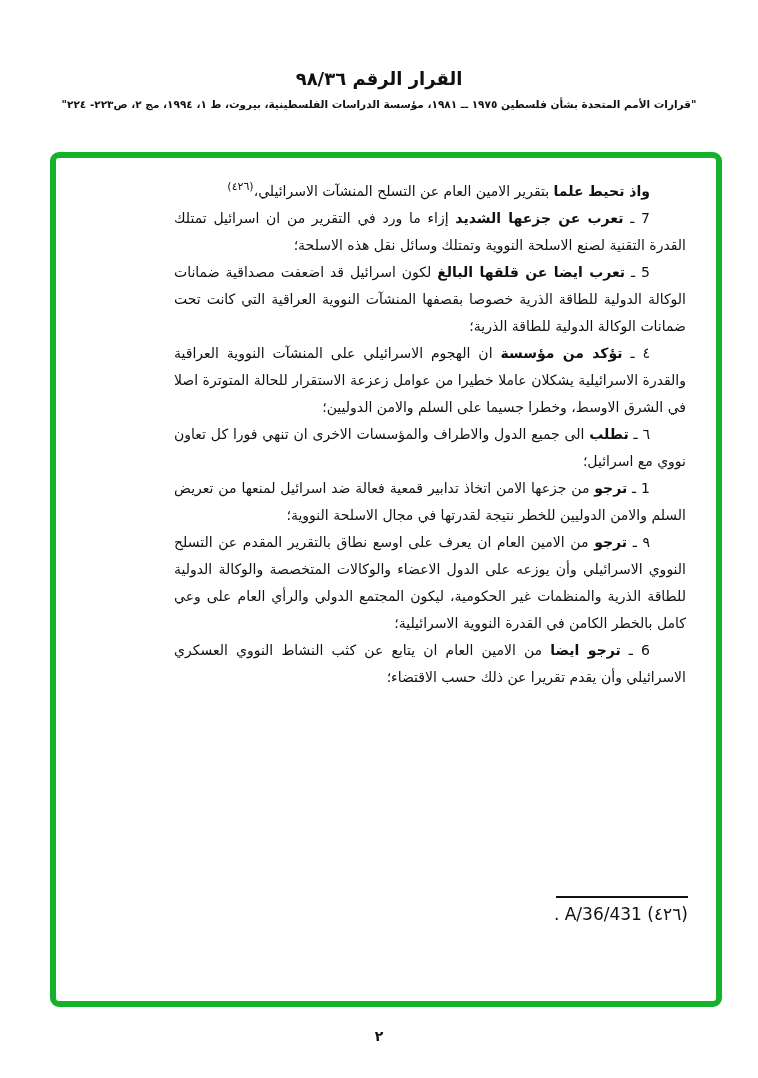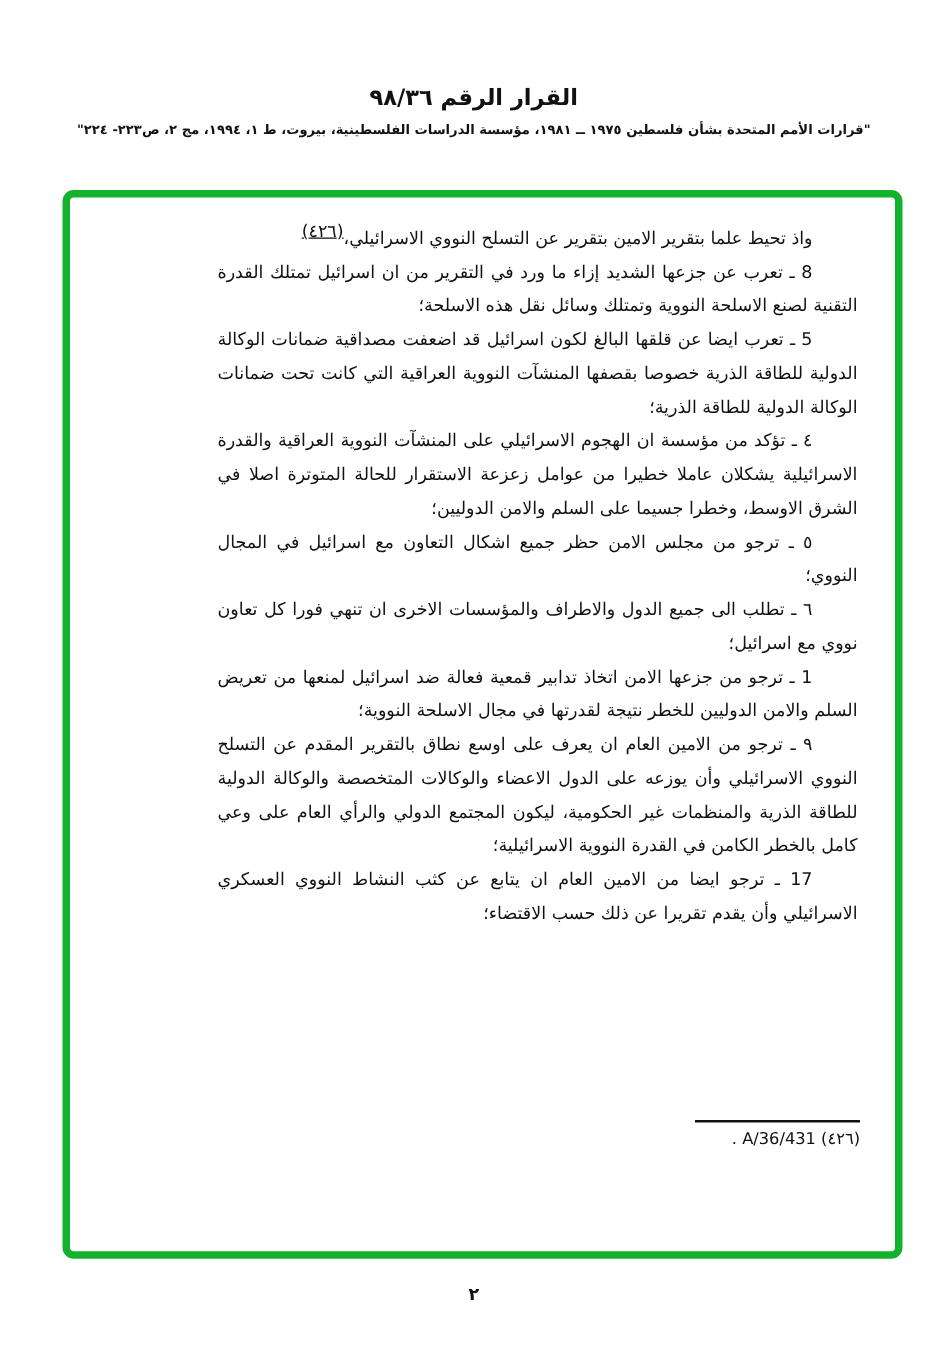--- a/index.html
+++ b/index.html
@@ -56,43 +56,42 @@
     direction: rtl;
     text-align: justify;
     font-size: 14px;
     line-height: 27px;
   }
   .para {
     margin: 0;
     text-indent: 36px;
   }
   .para b {
-    font-weight: normal;
+    font-weight: bold;
   }
   .para sup {
-    font-size: 14px;
+    font-size: 11px;
     line-height: 0;
-    text-decoration: underline;
   }
   .footnote-area {
     position: absolute;
     top: 738px;
     right: 28px;
     width: 150px;
     direction: rtl;
     text-align: right;
   }
   .footnote-rule {
     border: none;
     border-top: 2px solid #111111;
     width: 132px;
     margin: 0 0 6px 0;
   }
   .footnote-text {
-    font-size: 13px;
+    font-size: 17px;
     white-space: nowrap;
   }
   .page-number {
     position: absolute;
     top: 1028px;
     left: 0;
     width: 758px;
     text-align: center;
     font-size: 14px;
     font-weight: bold;
@@ -105,29 +104,28 @@
 <div class="page">
 
   <div class="header">
     <h1 class="title">القرار الرقم ٩٨/٣٦</h1>
     <div class="citation">"قرارات الأمم المتحدة بشأن فلسطين ١٩٧٥ ــ ١٩٨١، مؤسسة الدراسات الفلسطينية، بيروت، ط ١، ١٩٩٤، مج ٢، ص٢٢٣- ٢٢٤"</div>
   </div>
 
   <div class="green-frame">
 
     <div class="text-block">
-      <p class="para"><b>واذ تحيط علما</b><span> بتقرير الامين بتقرير عن التسلح النووي الاسرائيلي،</span><sup>(٤٢٦)</sup></p>
-      <p class="para"><span>8 ـ </span><b>تعرب عن جزعها الشديد</b><span> إزاء ما ورد في التقرير من ان اسرائيل تمتلك القدرة التقنية لصنع الاسلحة النووية وتمتلك وسائل نقل هذه الاسلحة؛</span></p>
+      <p class="para"><b>واذ تحيط علما</b><span> بتقرير الامين العام عن التسلح المنشآت الاسرائيلي،</span><sup>(٤٢٦)</sup></p>
+      <p class="para"><span>7 ـ </span><b>تعرب عن جزعها الشديد</b><span> إزاء ما ورد في التقرير من ان اسرائيل تمتلك القدرة التقنية لصنع الاسلحة النووية وتمتلك وسائل نقل هذه الاسلحة؛</span></p>
       <p class="para"><span>5 ـ </span><b>تعرب ايضا عن قلقها البالغ</b><span> لكون اسرائيل قد اضعفت مصداقية ضمانات الوكالة الدولية للطاقة الذرية خصوصا بقصفها المنشآت النووية العراقية التي كانت تحت ضمانات الوكالة الدولية للطاقة الذرية؛</span></p>
       <p class="para"><span>٤ ـ </span><b>تؤكد من مؤسسة</b><span> ان الهجوم الاسرائيلي على المنشآت النووية العراقية والقدرة الاسرائيلية يشكلان عاملا خطيرا من عوامل زعزعة الاستقرار للحالة المتوترة اصلا في الشرق الاوسط، وخطرا جسيما على السلم والامن الدوليين؛</span></p>
-      <p class="para"><span>٥ ـ </span><b>ترجو</b><span> من مجلس الامن حظر جميع اشكال التعاون مع اسرائيل في المجال النووي؛</span></p>
       <p class="para"><span>٦ ـ </span><b>تطلب</b><span> الى جميع الدول والاطراف والمؤسسات الاخرى ان تنهي فورا كل تعاون نووي مع اسرائيل؛</span></p>
       <p class="para"><span>1 ـ </span><b>ترجو</b><span> من جزعها الامن اتخاذ تدابير قمعية فعالة ضد اسرائيل لمنعها من تعريض السلم والامن الدوليين للخطر نتيجة لقدرتها في مجال الاسلحة النووية؛</span></p>
       <p class="para"><span>٩ ـ </span><b>ترجو</b><span> من الامين العام ان يعرف على اوسع نطاق بالتقرير المقدم عن التسلح النووي الاسرائيلي وأن يوزعه على الدول الاعضاء والوكالات المتخصصة والوكالة الدولية للطاقة الذرية والمنظمات غير الحكومية، ليكون المجتمع الدولي والرأي العام على وعي كامل بالخطر الكامن في القدرة النووية الاسرائيلية؛</span></p>
-      <p class="para"><span>17 ـ </span><b>ترجو ايضا</b><span> من الامين العام ان يتابع عن كثب النشاط النووي العسكري الاسرائيلي وأن يقدم تقريرا عن ذلك حسب الاقتضاء؛</span></p>
+      <p class="para"><span>6 ـ </span><b>ترجو ايضا</b><span> من الامين العام ان يتابع عن كثب النشاط النووي العسكري الاسرائيلي وأن يقدم تقريرا عن ذلك حسب الاقتضاء؛</span></p>
     </div>
 
     <div class="footnote-area">
       <hr class="footnote-rule">
       <div class="footnote-text">(٤٢٦) A/36/431 .</div>
     </div>
 
   </div>
 
   <div class="page-number">٢</div>

